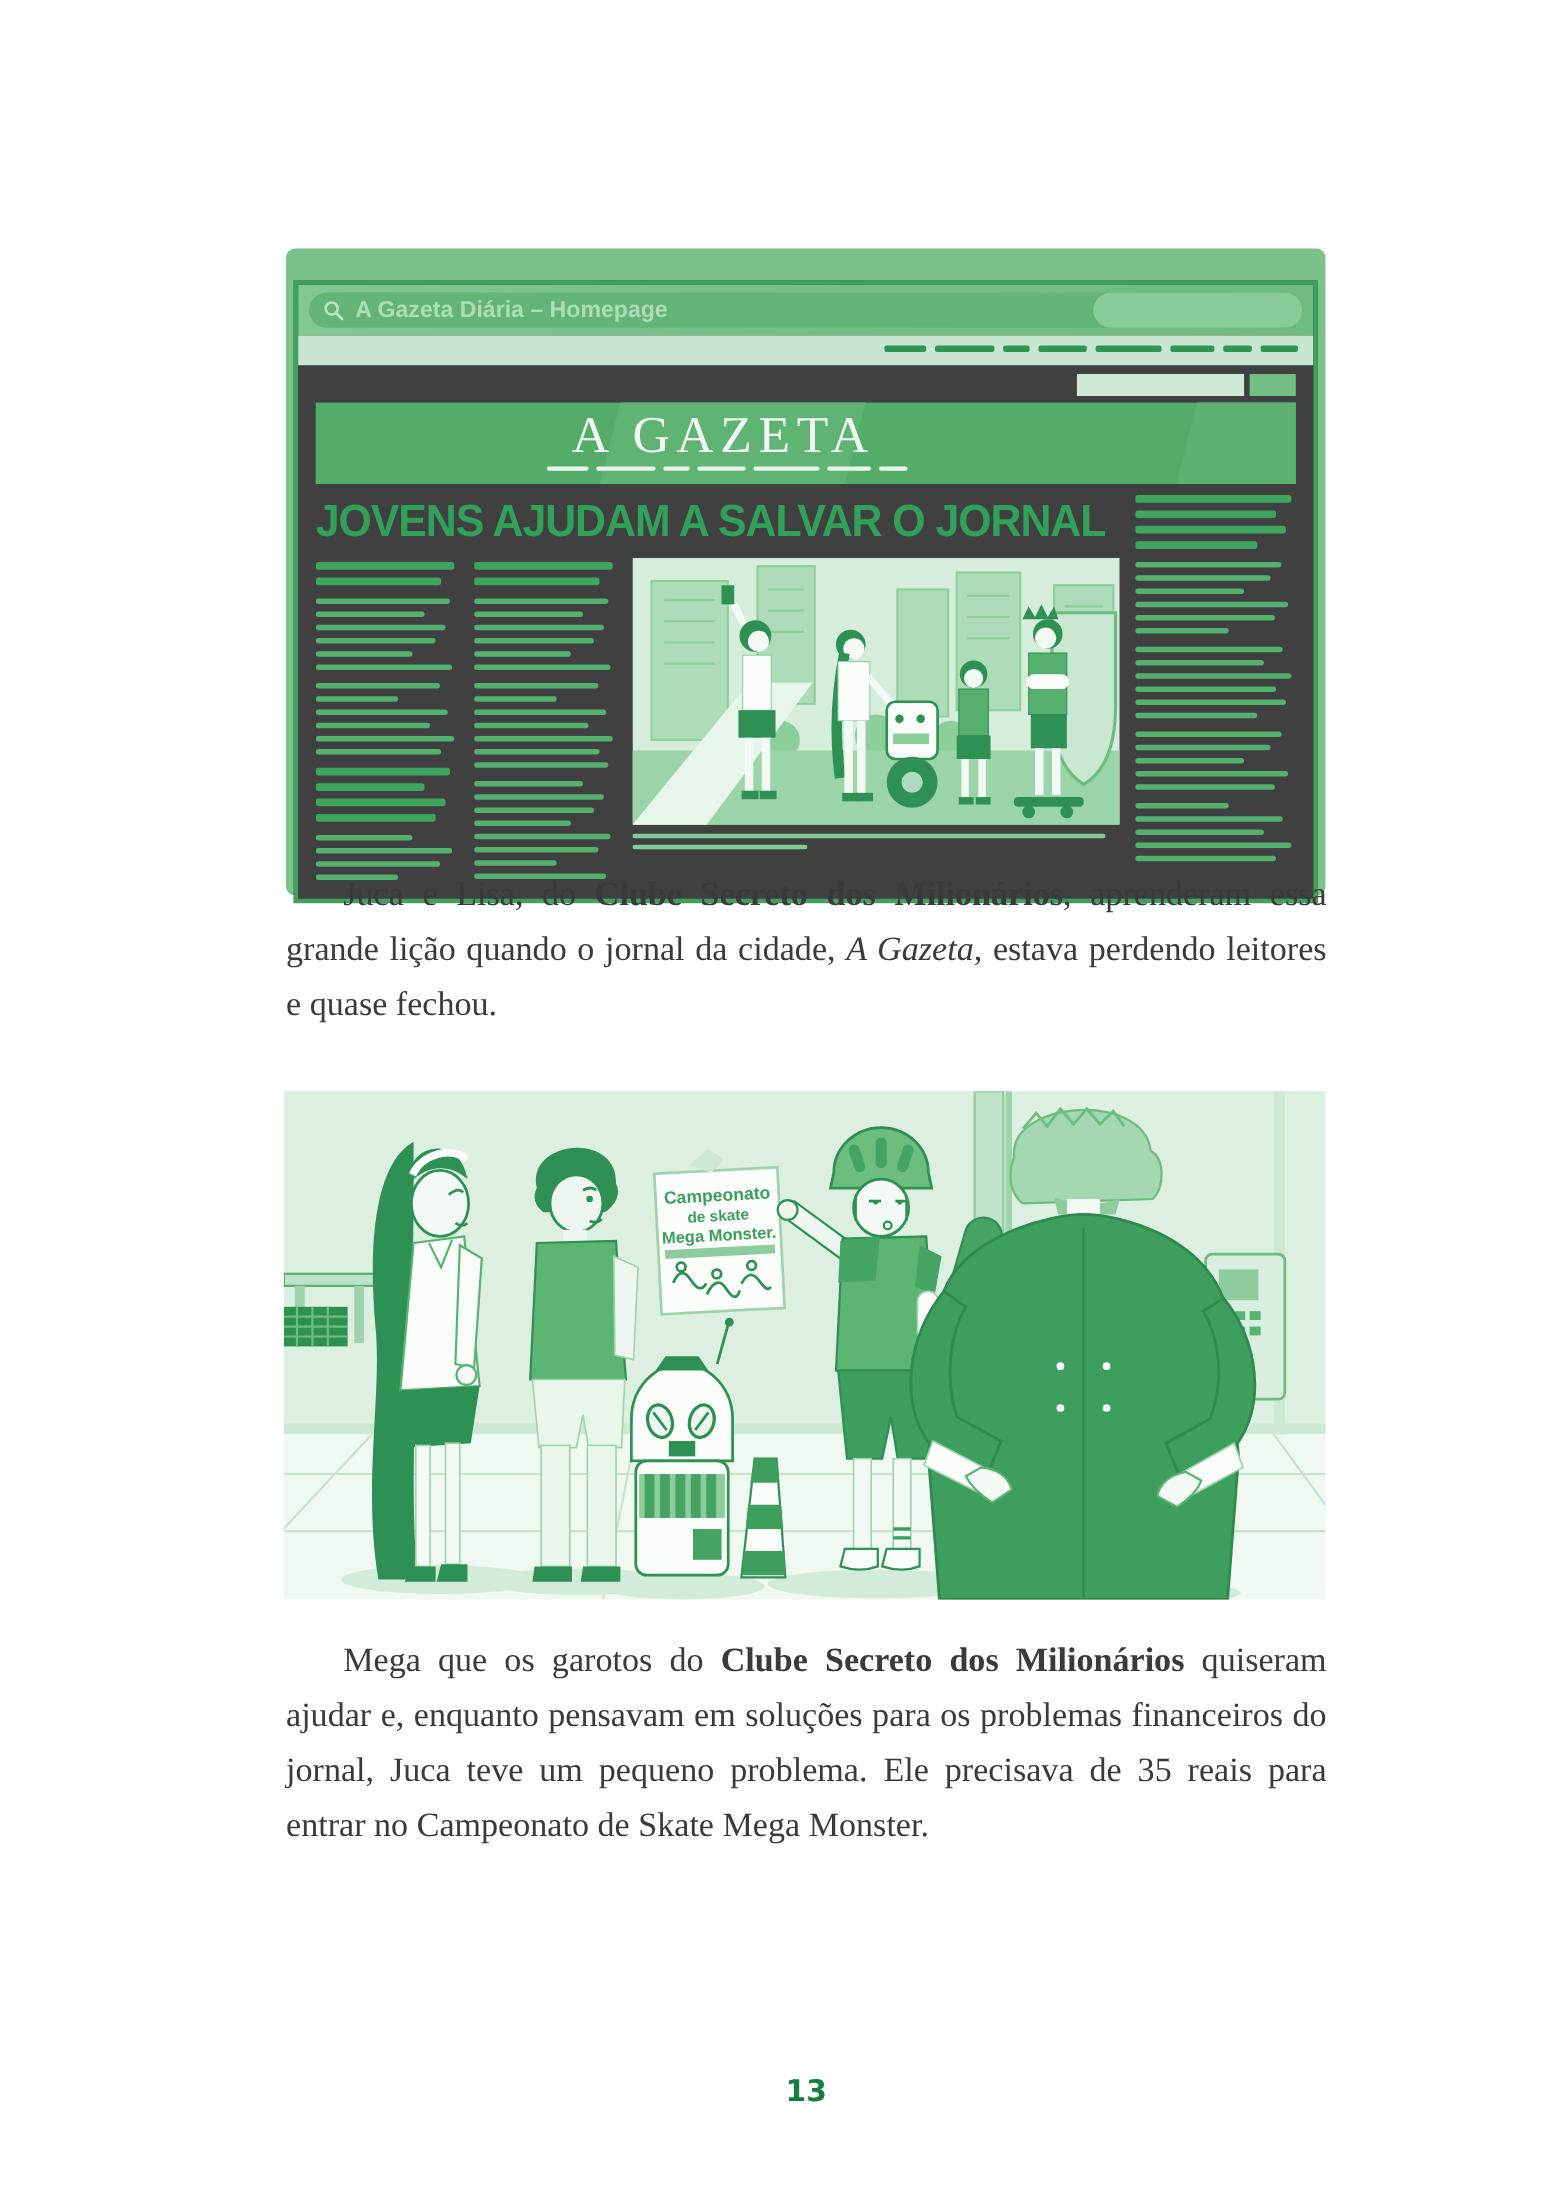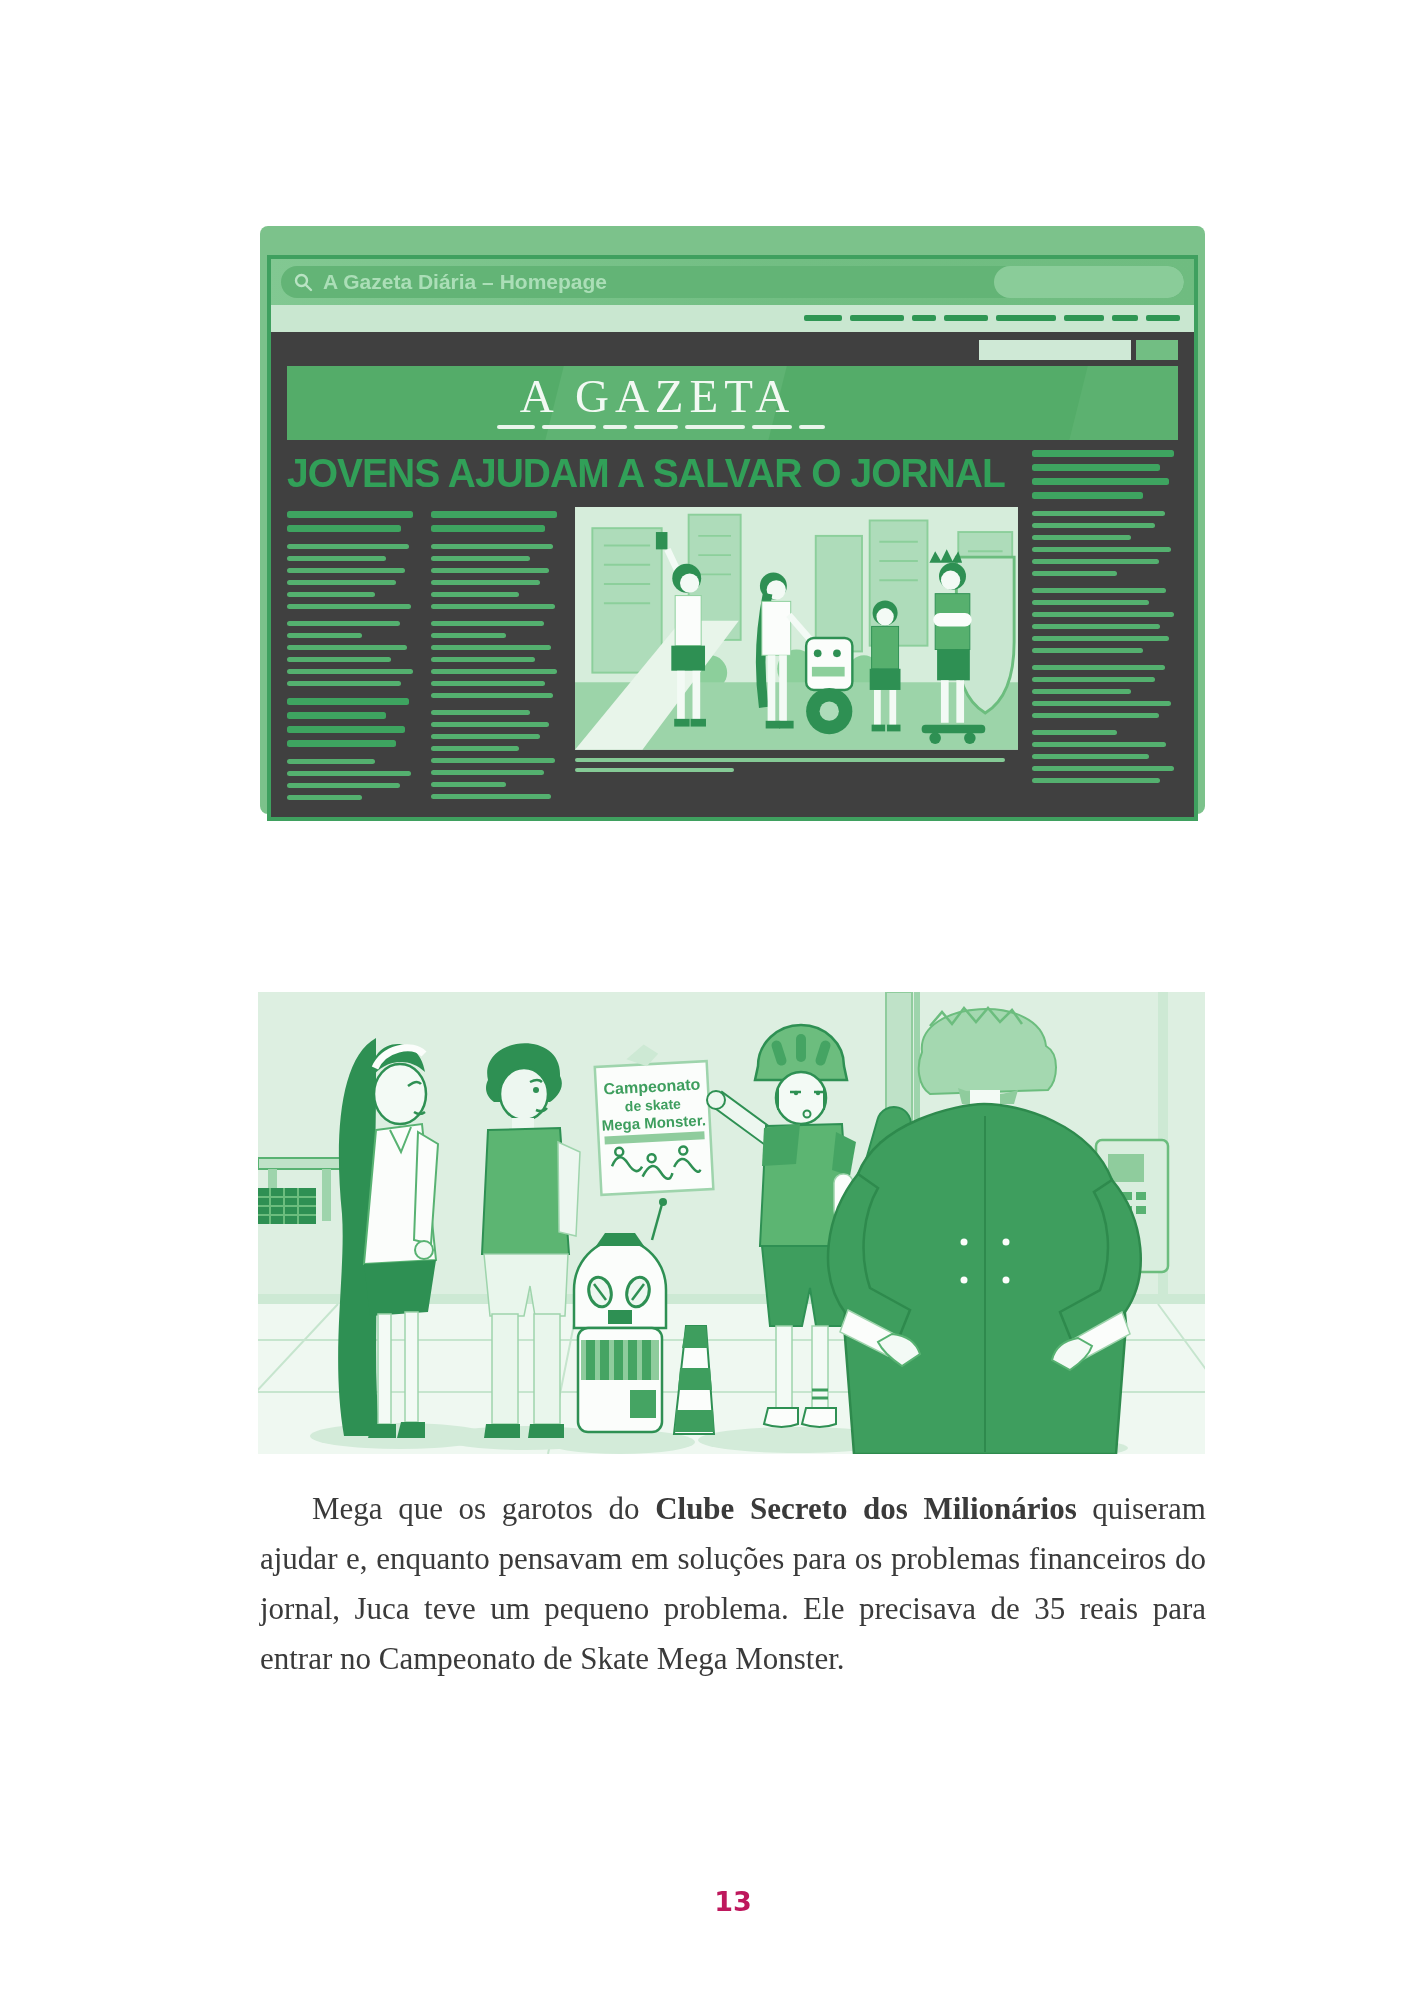--- a/index.html
+++ b/index.html
@@ -63,21 +63,21 @@
   .bodyblock .b{font-weight:bold;}
   .bodyblock .i{font-style:italic;}
   .pb1{top:788px;}
   .pb2{top:1484px;}
 
   
   .illus{position:absolute;left:258px;top:992px;width:947px;height:462px;}
   .illus svg{width:100%;height:100%;display:block;}
 
   .pagenum{position:absolute;left:260px;top:1886px;width:946px;text-align:center;
-           font:bold 27px "DejaVu Sans",sans-serif;color:#be185d;}
+           font:bold 27px "DejaVu Sans",sans-serif;color:#15803d;}
 </style>
 </head>
 <body>
 
 <div class="page">
 
 
   <div class="browser">
     <div class="browser-inner">
 
@@ -273,20 +273,23 @@
               <i class="fl" style="width: 92%;"></i>
               <i class="fl" style="width: 80%;"></i>
               <i class="fl" style="width: 97%;"></i>
               <i class="fl" style="width: 88%;"></i>
             </div>
         </div>
       </div>
     </div>
   </div>
 
+  <div class="bodyblock pb1">
+    <p><span>Juca e Lisa, do </span><span class="b">Clube Secreto dos Milionários</span><span>, aprenderam essa grande lição quando o jornal da cidade, </span><span class="i">A Gazeta</span><span>, estava perdendo leitores e quase fechou.</span></p>
+  </div>
 
   <div class="illus">
     <svg viewBox="0 0 947 462">
       <rect width="947" height="462" fill="#e3f2e6"></rect>
       <rect width="947" height="312" fill="#ddefe1"></rect>
       <rect y="302" width="947" height="10" fill="#cde9d4"></rect>
       <rect y="312" width="947" height="150" fill="#eff8f1"></rect>
       <g stroke="#c6e5ce" stroke-width="2" fill="none">
         <path d="M0,348 H947 M0,400 H947 M80,312 L-60,462 M320,312 L290,462 M620,312 L650,462 M900,312 L1010,462"></path>
       </g>

